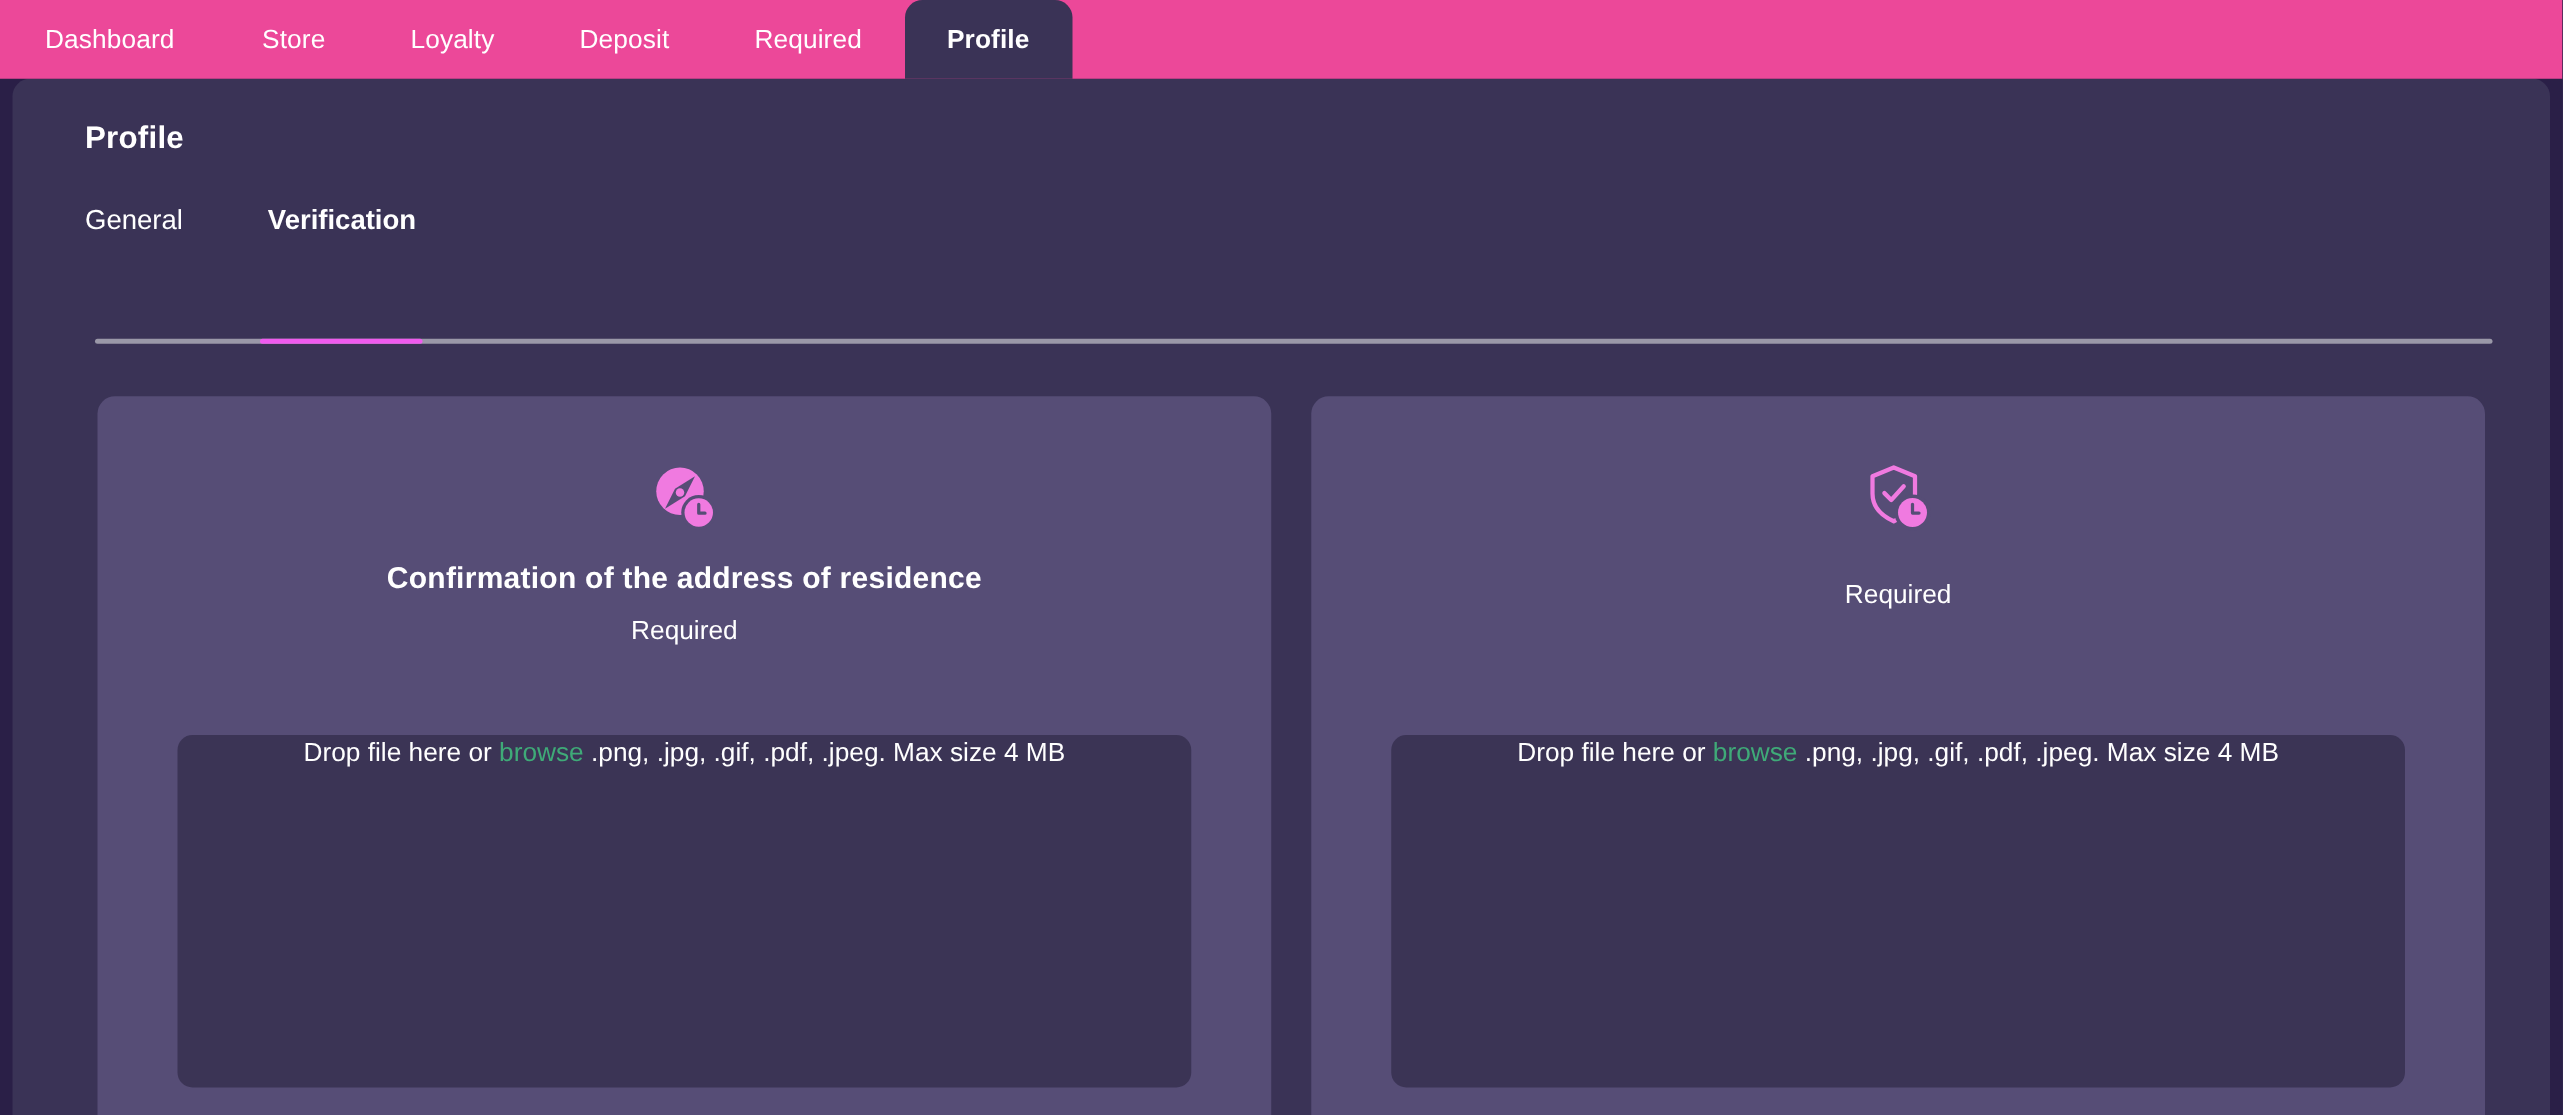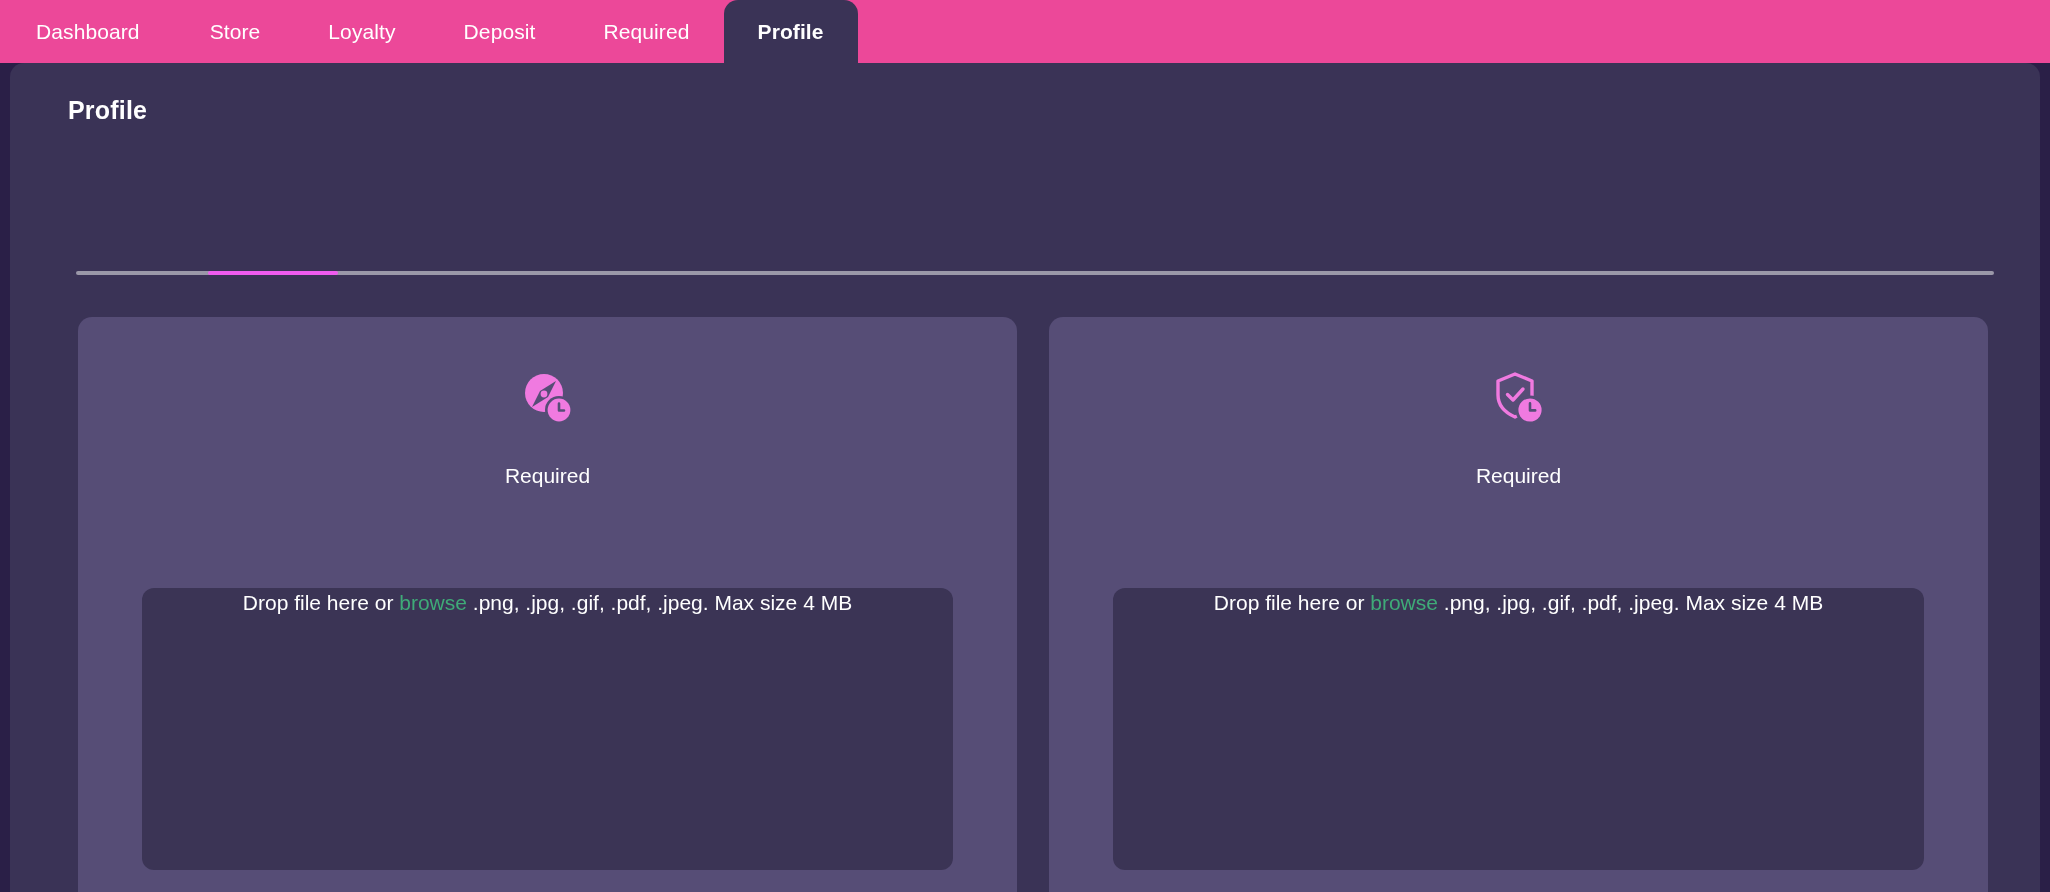--- a/index.html
+++ b/index.html
@@ -224,36 +224,41 @@
     <button class="nav-tab">Deposit</button>
     <button class="nav-tab">Required</button>
     <button class="nav-tab active">Profile</button>
   </nav>
 
   <section class="content-panel">
     <div class="panel-inner">
 
       <h1 class="page-title">Profile</h1>
 
+      <div class="subtabs">
+        <button class="subtab">General</button>
+        <button class="subtab active">Verification</button>
+      </div>
       <div class="subtab-divider"></div>
       <div class="subtab-indicator"></div>
 
       <div class="cards">
 
         <article class="card">
           <span class="card-icon">
             <svg width="60" height="60" viewBox="0 0 60 60" xmlns="http://www.w3.org/2000/svg">
               <circle cx="26" cy="24" r="19" fill="#f07ae0"></circle>
               <path d="M38 12 L22 22 L14 38 L30 28 Z" fill="#564d76"></path>
               <circle cx="26" cy="25" r="3.4" fill="#f07ae0"></circle>
               <circle cx="41" cy="41" r="14" fill="#564d76"></circle>
               <circle cx="41" cy="41" r="11.4" fill="#f07ae0"></circle>
               <path d="M41 34.5 L41 41.5 L46 41.5" stroke="#564d76" stroke-width="2.6" fill="none" stroke-linecap="round" stroke-linejoin="round"></path>
             </svg>
           </span>
+          <h2 class="card-title">Confirmation of the address of residence</h2>
           <p class="card-status">Required</p>
 
           <div class="dropzone">
             <p class="dropzone-text">
               <span>Drop file here or</span>
               <span class="browse-link">browse</span>
               <span>.png, .jpg, .gif, .pdf, .jpeg. Max size 4 MB</span>
             </p>
           </div>
         </article>

